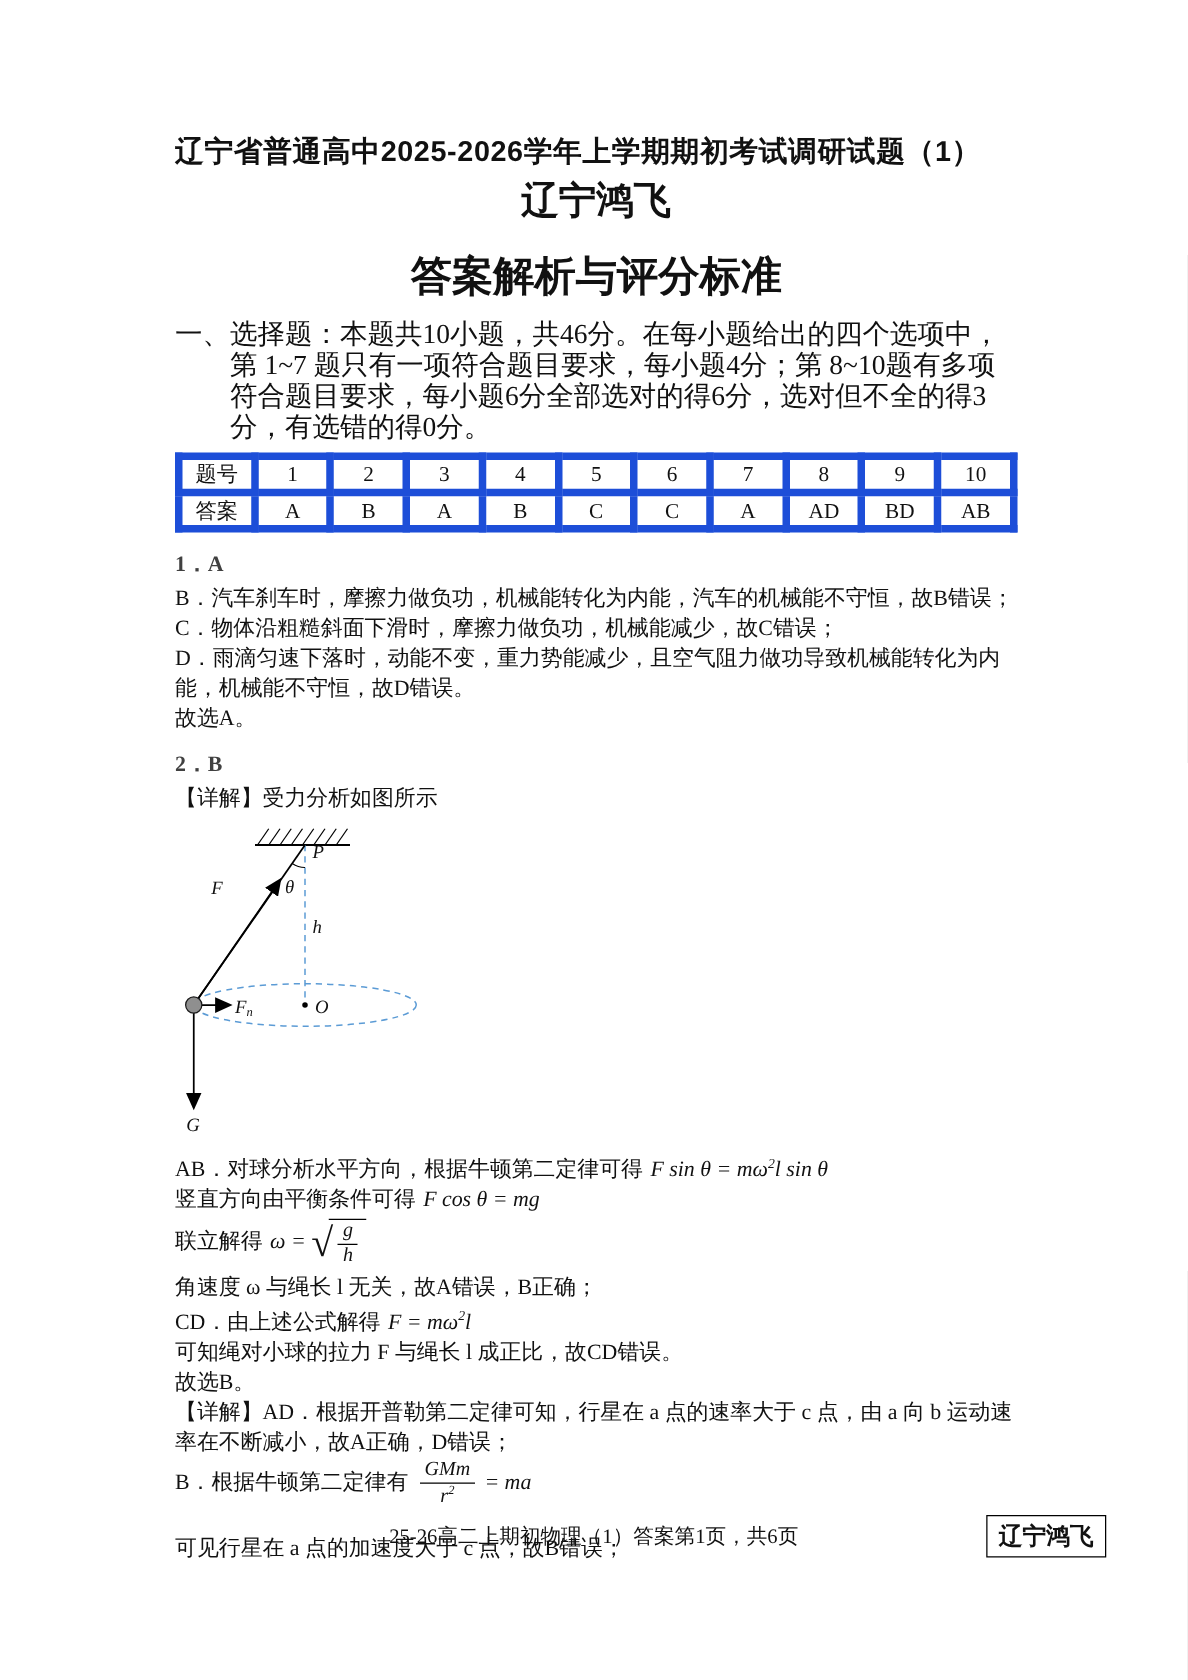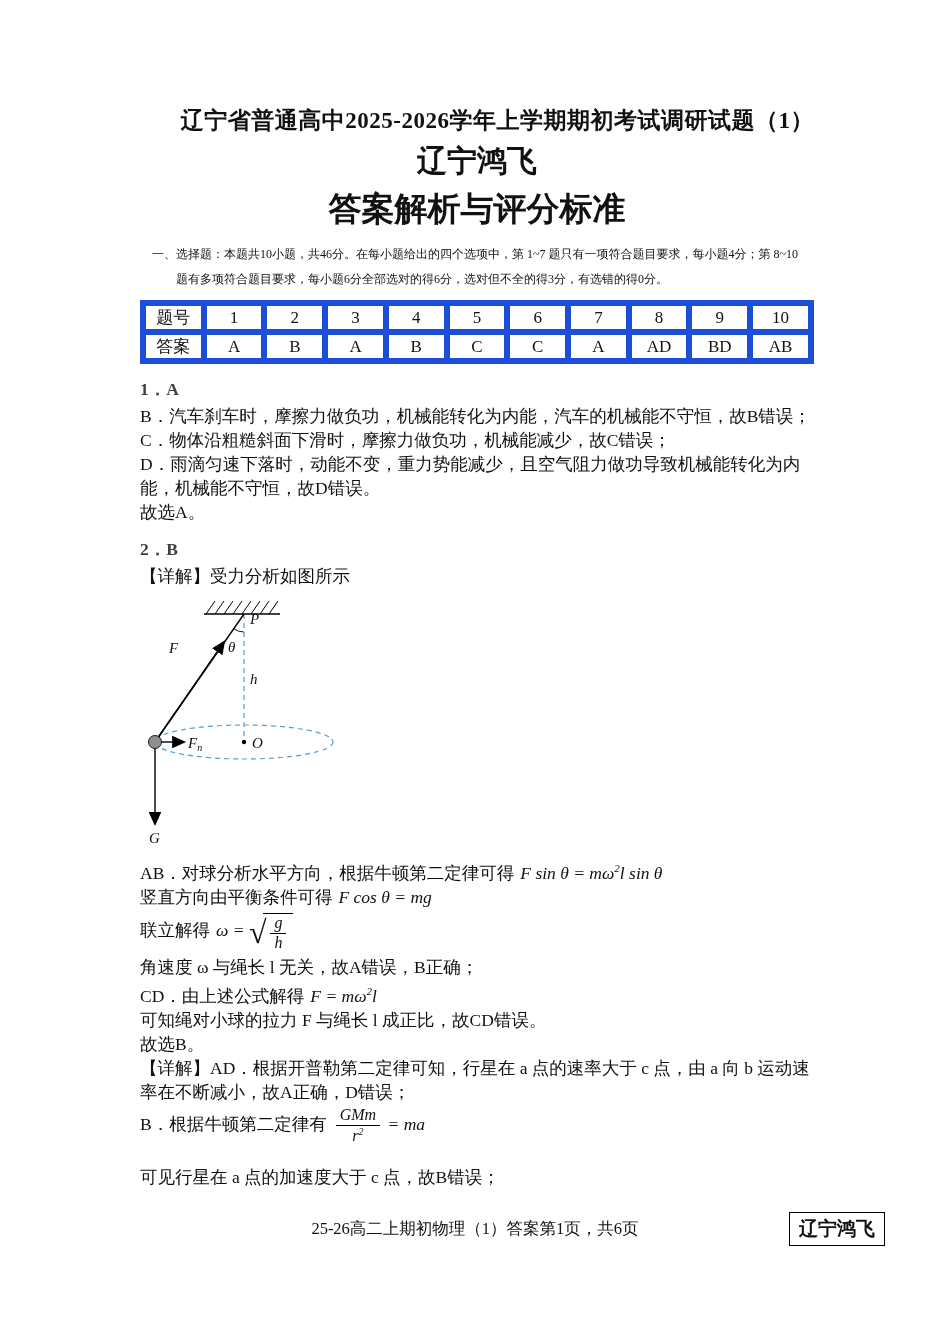--- a/index.html
+++ b/index.html
@@ -9,38 +9,38 @@
     width: 950px; height: 1344px;
     margin: 0 auto;
     background: #ffffff;
     font-family: "Liberation Serif", "DejaVu Serif", serif;
     color: #111;
     overflow: hidden;
   }
   .content { position: absolute; left: 140px; top: 106px; width: 674px; }
 
   .doc-title {
-    font-family: Liberation Serif, serif;
+    font-family: Liberation Sans, sans-serif;
     font-weight: 700; font-size: 23px; line-height: 30px;
-    text-align: right; letter-spacing: 0.5px;
+    text-align: left; letter-spacing: 0.5px;
   }
   .doc-subject {
     font-family: "Liberation Sans", "DejaVu Sans", sans-serif;
     font-weight: 700; font-size: 30px; line-height: 38px;
     text-align: center; margin-top: 6px;
   }
   .doc-subtitle {
     font-family: "Liberation Sans", "DejaVu Sans", sans-serif;
     font-weight: 700; font-size: 33px; line-height: 42px;
-    text-align: center; margin-top: 8px;
+    text-align: center; margin-top: 20px;
   }
 
   .intro {
-    font-size: 12px; line-height: 25px;
-    margin: 12px 12px 0; padding-left: 2em; text-indent: -2em;
+    font-size: 22px; line-height: 25px;
+    margin: 12px 0 0; padding-left: 2em; text-indent: -2em;
   }
 
   .ans-table {
     width: 100%; border-collapse: collapse; table-layout: fixed;
     margin-top: 8px; font-size: 17px;
   }
   .ans-table td { border: 6px solid #1d4ed8; text-align: center; height: 23px; padding: 0 2px; }
 
   .q-heading { color: #404040; font-weight: 700; font-size: 17.5px; margin: 13px 0 3px; }
   .body-p { font-size: 17.5px; line-height: 24px; margin: 0; }

